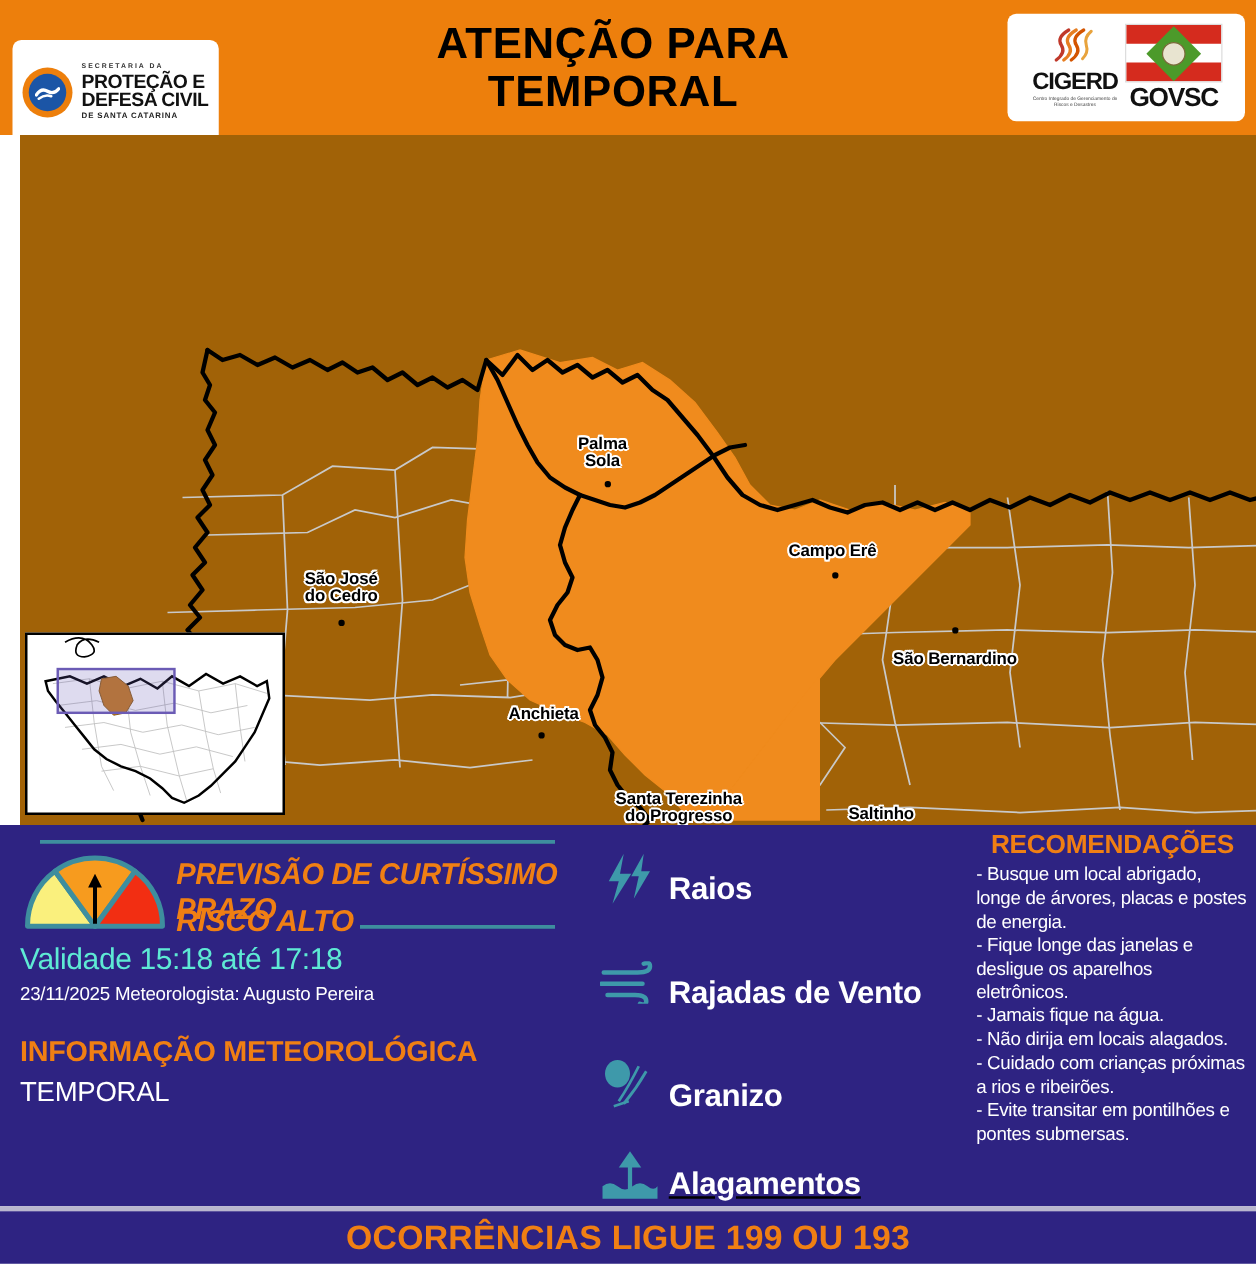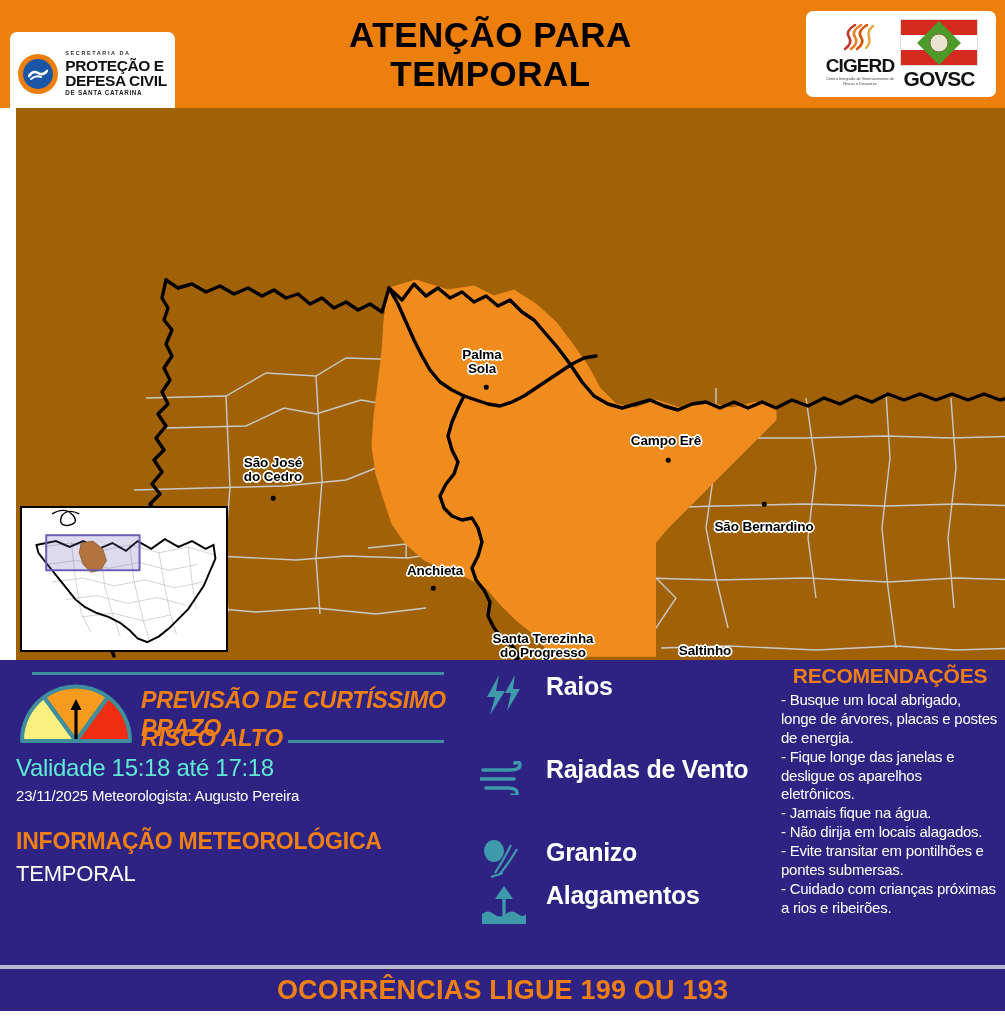--- a/index.html
+++ b/index.html
@@ -138,21 +138,21 @@
     font-size:23px; font-weight:bold; color:#F07F13; letter-spacing:-0.2px;
   }
   .info-body {
     position:absolute; left:16px; top:201px;
     font-size:22px; color:#fff; font-weight:400; letter-spacing:-0.2px;
   }
 
   
   .col-mid { position:absolute; left:470px; top:0; width:300px; height:305px; }
   .haz {
-    position:absolute; left:10px; display:flex; align-items:flex-start; gap:18px; height:54px;
+    position:absolute; left:10px; display:flex; align-items:flex-end; gap:7px; height:54px;
   }
   .haz-ico { width:48px; height:46px; flex:0 0 auto; display:flex; align-items:center; justify-content:center; }
   .haz-ico svg { display:block; }
   .haz-lbl { font-size:25px; font-weight:bold; color:#fff; letter-spacing:-0.3px; }
 
   
   .col-right { position:absolute; left:775px; top:0; width:230px; height:305px; }
   .rec-title {
     text-align:center; font-size:21px; font-weight:bold; color:#F07F13;
     margin-top:4px; letter-spacing:-0.2px;
@@ -401,41 +401,41 @@
         <svg width="46" height="44" viewBox="0 0 46 44">
           <ellipse cx="13" cy="12" rx="10" ry="11" fill="#3E99AA"></ellipse>
           <path d="M30 6 Q22 22 14 34" stroke="#3E99AA" stroke-width="2.2" fill="none"></path>
           <path d="M36 10 Q28 24 18 36" stroke="#3E99AA" stroke-width="2.2" fill="none"></path>
           <path d="M10 38 L22 34" stroke="#3E99AA" stroke-width="2" fill="none"></path>
         </svg>
       </span>
       <span class="haz-lbl">Granizo</span>
     </div>
 
-    <div class="haz" style="top:221px;">
+    <div class="haz" style="top:248px;text-decoration:underline;">
       <span class="haz-ico">
         <svg width="48" height="44" viewBox="0 0 48 44">
           <line x1="24" y1="34" x2="24" y2="8" stroke="#3E99AA" stroke-width="3.4" stroke-linecap="round"></line>
           <path d="M24 4 L15 17 L33 17 Z" fill="#3E99AA"></path>
           <path d="M2 32 Q8 27 14 32 Q20 37 26 32 Q32 27 38 32 Q43 36 46 32 L46 42 L2 42 Z" fill="#3E99AA"></path>
         </svg>
       </span>
       <span class="haz-lbl">Alagamentos</span>
     </div>
   </div>
 
   <div class="col-right">
     <div class="rec-title">RECOMENDAÇÕES</div>
     <div class="rec-list">
       <div class="rec-item">- Busque um local abrigado, longe de árvores, placas e postes de energia.</div>
       <div class="rec-item">- Fique longe das janelas e desligue os aparelhos eletrônicos.</div>
       <div class="rec-item">- Jamais fique na água.</div>
       <div class="rec-item">- Não dirija em locais alagados.</div>
+      <div class="rec-item">- Cuidado com crianças próximas a rios e ribeirões.</div>
       <div class="rec-item">- Evite transitar em pontilhões e pontes submersas.</div>
-      <div class="rec-item">- Cuidado com crianças próximas a rios e ribeirões.</div>
     </div>
   </div>
 </div>
 
 <div class="sep"></div>
 <div class="footer">
   <span>OCORRÊNCIAS LIGUE 199 OU 193</span>
 </div>
 
 </body></html>

